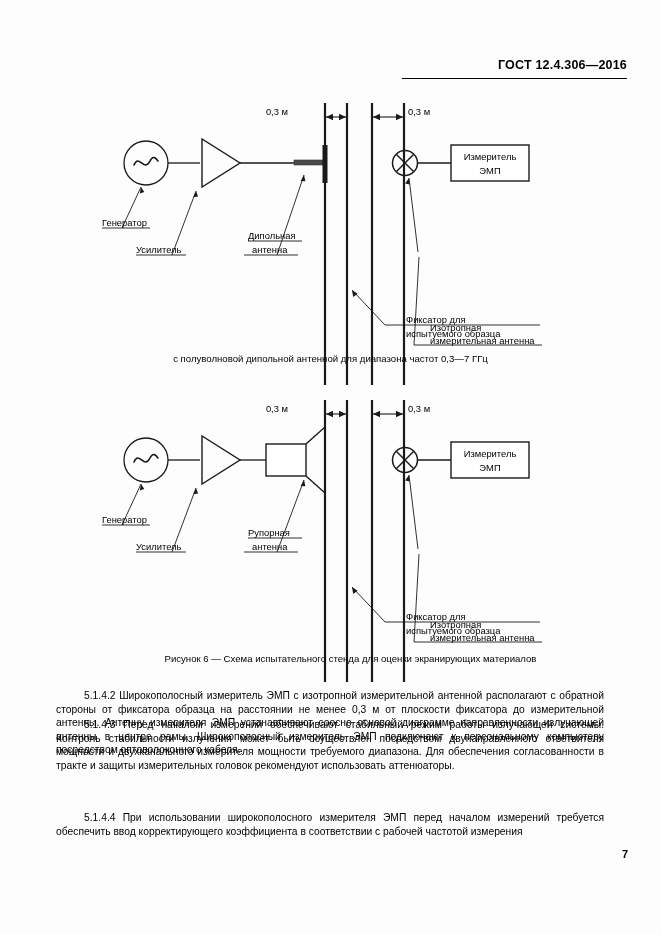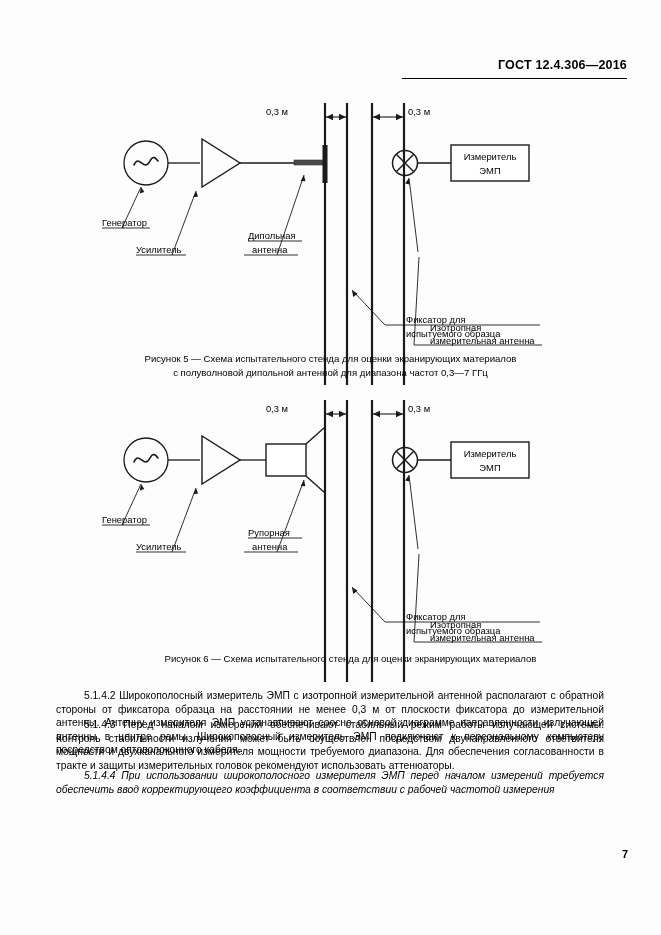--- a/index.html
+++ b/index.html
@@ -48,21 +48,21 @@
     position:absolute;
     left:56px;width:548px;
     font-size:10.3px;
     line-height:13.6px;
     text-align:justify;
     text-justify:inter-word;
     color:#000;
   }
   #p1{top:689px;}
   #p2{top:718px;}
-  #p3{top:769px;font-style:italic;}
+  #p3{top:811px;}
   .body-text p{margin:0;text-indent:28px;}
   .pageno{
     position:absolute;
     top:848px;right:33px;
     font-size:11px;
     font-weight:bold;
   }
   svg text{font-family:"Liberation Sans", sans-serif;}
 </style>
 </head>
@@ -152,21 +152,20 @@
         <text x="430" y="236">Изотропная</text>
         <text x="430" y="249">измерительная антенна</text>
 
         <text x="406" y="228">Фиксатор для</text>
         <text x="406" y="242">испытуемого образца</text>
       </g>
     </svg>
   </div>
 
   <div class="caption" id="cap5">
-    <div>Рисунок 5 — Схема испытательного стенда для оценки экранирующих материалов</div>
     <div>с полуволновой дипольной антенной для диапазона частот 0,3—7 ГГц</div>
   </div>
 
   <div class="figure" id="fig6">
     <svg class="fig-svg" width="661" height="290" viewBox="0 0 661 290">
       <g stroke="#1a1a1a" fill="none">
         <line x1="325" y1="8" x2="325" y2="290" stroke-width="2.2"></line>
         <line x1="347" y1="8" x2="347" y2="290" stroke-width="2.2"></line>
         <line x1="372" y1="8" x2="372" y2="290" stroke-width="2.2"></line>
         <line x1="404" y1="8" x2="404" y2="290" stroke-width="2.2"></line>

